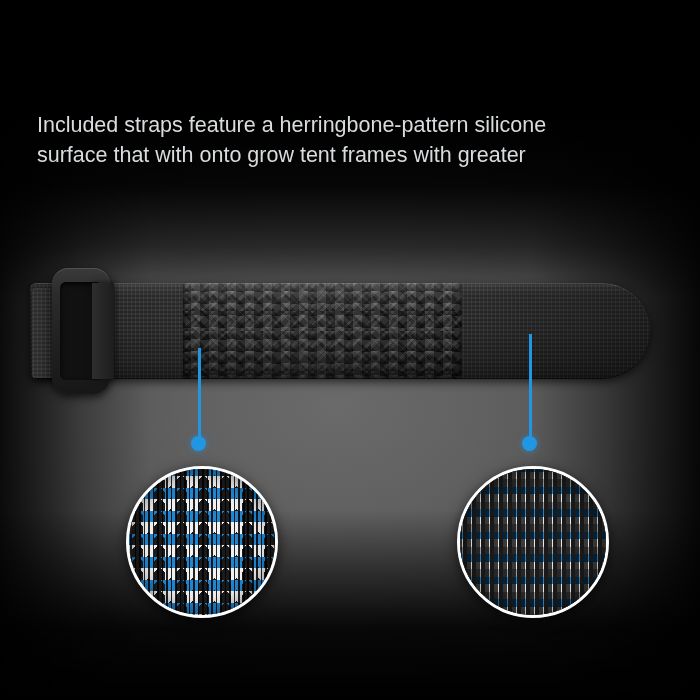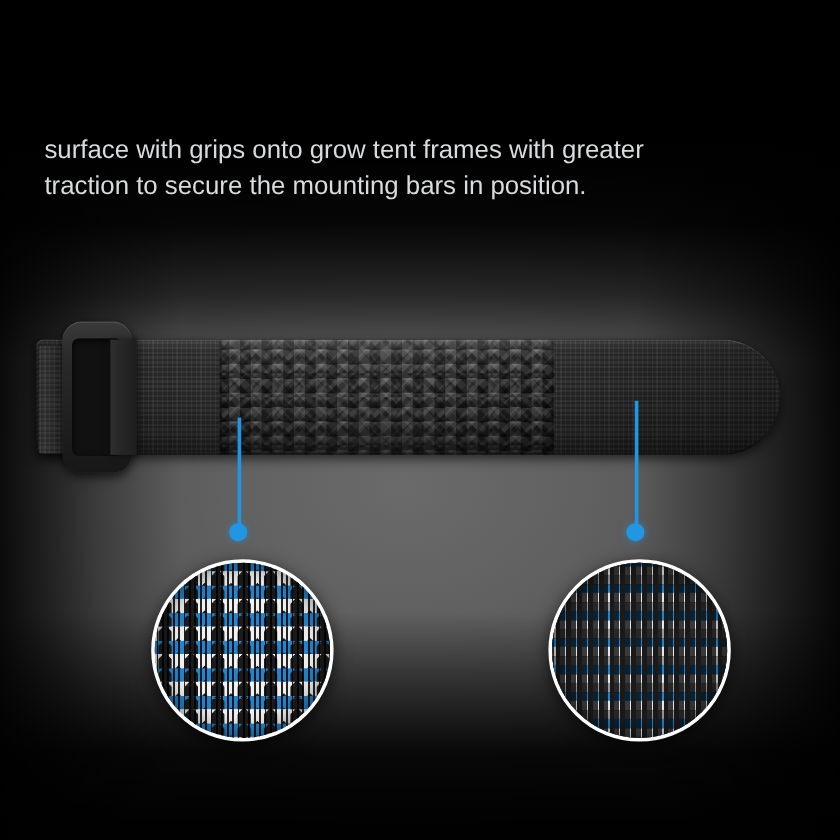--- a/index.html
+++ b/index.html
@@ -240,22 +240,22 @@
 
 <div id="stage">
 
   <div class="bg-base"></div>
   <div class="bg-topfade"></div>
   <div class="bg-botfade"></div>
   <div class="bg-leftfade"></div>
   <div class="bg-rightfade"></div>
 
   <div class="bodycopy">
-    <span class="ln">surface with grips onto grow tent frames with greater</span>
-    <span class="ln">traction to secure the mounting bars in position.</span>
+    <span class="ln">Included straps feature a herringbone-pattern silicone</span>
+    <span class="ln">surface that with onto grow tent frames with greater</span>
   </div>
 
   <div id="strap-wrap">
 
     <div class="strap-body">
       <div class="mesh-tex"></div>
 
       <div class="zig-panel">
         <div class="zig-tex"></div>
         <div class="zig-rows" id="zigRows">

